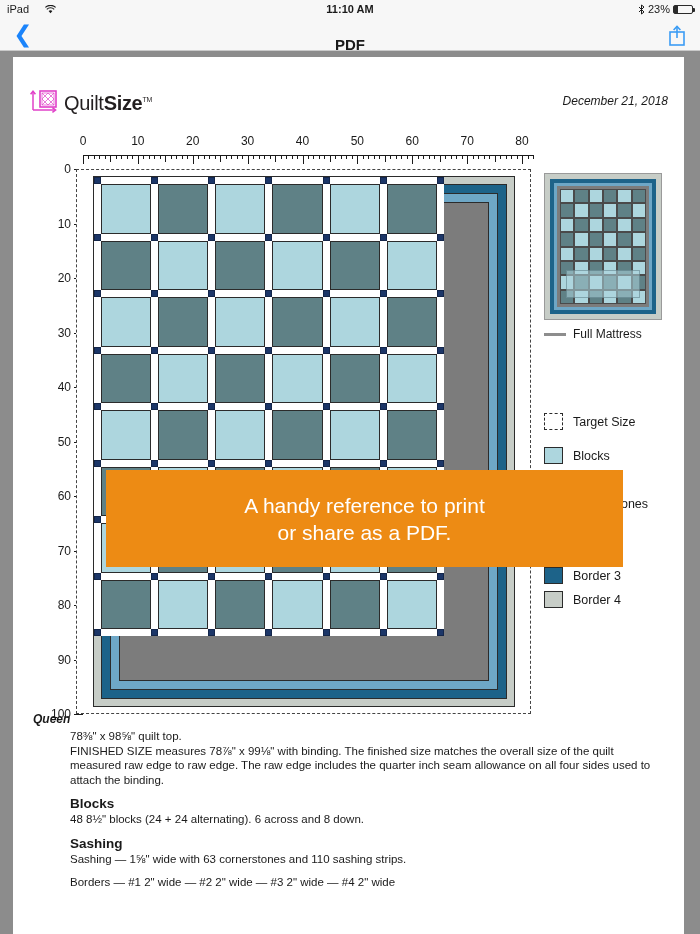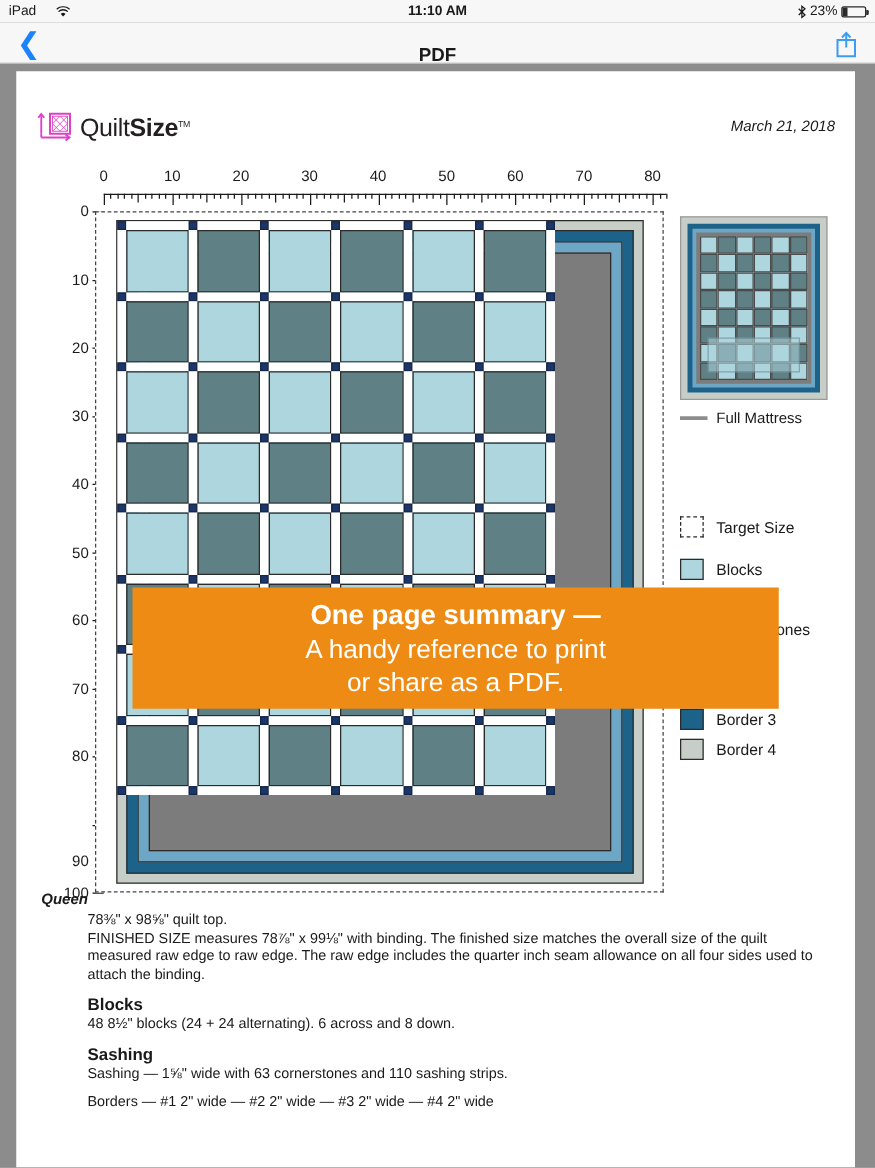--- a/index.html
+++ b/index.html
@@ -194,21 +194,21 @@
             <path d="M1.6 6.2 L4 3.2 L6.4 6.2" fill="none" stroke="#e040c8" stroke-width="1.5"></path>
             <path d="M4 22 L26 22" stroke="#e040c8" stroke-width="1.5"></path>
             <path d="M23.4 19.6 L26.6 22 L23.4 24.4" fill="none" stroke="#e040c8" stroke-width="1.5"></path>
             <path d="M4 19 L4 22" stroke="#e040c8" stroke-width="1.5"></path>
           </svg>
         </div>
         <div class="logo-word">
           <span>Quilt</span><b>Size</b><span class="logo-tm">TM</span>
         </div>
       </div>
-      <div class="doc-date">March 21, 2018</div>
+      <div class="doc-date">December 21, 2018</div>
 
       <div class="ruler-top" id="rulerTop">
           <div class="tk" style="left: 0px; height: 9px;"></div>
           <div class="tk" style="left: 5.4878px; height: 4px;"></div>
           <div class="tk" style="left: 10.9756px; height: 4px;"></div>
           <div class="tk" style="left: 16.4634px; height: 4px;"></div>
           <div class="tk" style="left: 21.9512px; height: 4px;"></div>
           <div class="tk" style="left: 27.439px; height: 7px;"></div>
           <div class="tk" style="left: 32.9268px; height: 4px;"></div>
           <div class="tk" style="left: 38.4146px; height: 4px;"></div>
@@ -403,21 +403,21 @@
           <div class="axis"></div>
           <div class="lbl" style="top: 0px;">0</div>
           <div class="lbl" style="top: 54.5px;">10</div>
           <div class="lbl" style="top: 109px;">20</div>
           <div class="lbl" style="top: 163.5px;">30</div>
           <div class="lbl" style="top: 218px;">40</div>
           <div class="lbl" style="top: 272.5px;">50</div>
           <div class="lbl" style="top: 327px;">60</div>
           <div class="lbl" style="top: 381.5px;">70</div>
           <div class="lbl" style="top: 436px;">80</div>
-          <div class="lbl" style="top: 490.5px; margin-top: 29px;">90</div>
+          <div class="lbl" style="top: 490.5px;">90</div>
           <div class="lbl" style="top: 545px;">100</div>
         </div>
       <div class="size-name">Queen</div>
 
       <div class="target-box"></div>
       <div class="quilt" id="quilt">
           <div class="layer b4" style="left: 0px; top: 0px; width: 422px; height: 531px;"></div>
           <div class="layer b3" style="left: 8px; top: 8px; width: 406px; height: 515px;"></div>
           <div class="layer b2" style="left: 17px; top: 17px; width: 388px; height: 497px;"></div>
           <div class="layer b1" style="left: 26px; top: 26px; width: 370px; height: 479px;"></div>
@@ -742,21 +742,20 @@
             <span class="leg-sw" style="background: rgb(29, 99, 137);"></span>
             <span class="leg-txt">Border 3</span>
           </div>
           <div class="leg-row">
             <span class="leg-sw" style="background: rgb(199, 205, 199);"></span>
             <span class="leg-txt">Border 4</span>
           </div>
         </div>
 
       <div class="callout">
-        <div class="l1">One page summary —</div>
         <div class="l2">A handy reference to print</div>
         <div class="l3">or share as a PDF.</div>
       </div>
 
       <div class="desc" id="desc">
           <div class="sec">
             <p>78⅜" x 98⅝" quilt top.</p>
             <p>FINISHED SIZE measures 78⅞" x 99⅛" with binding. The finished size matches the overall size of the quilt measured raw edge to raw edge.  The raw edge includes the quarter inch seam allowance on all four sides used to attach the binding.</p>
           </div>
           <div class="sec">

